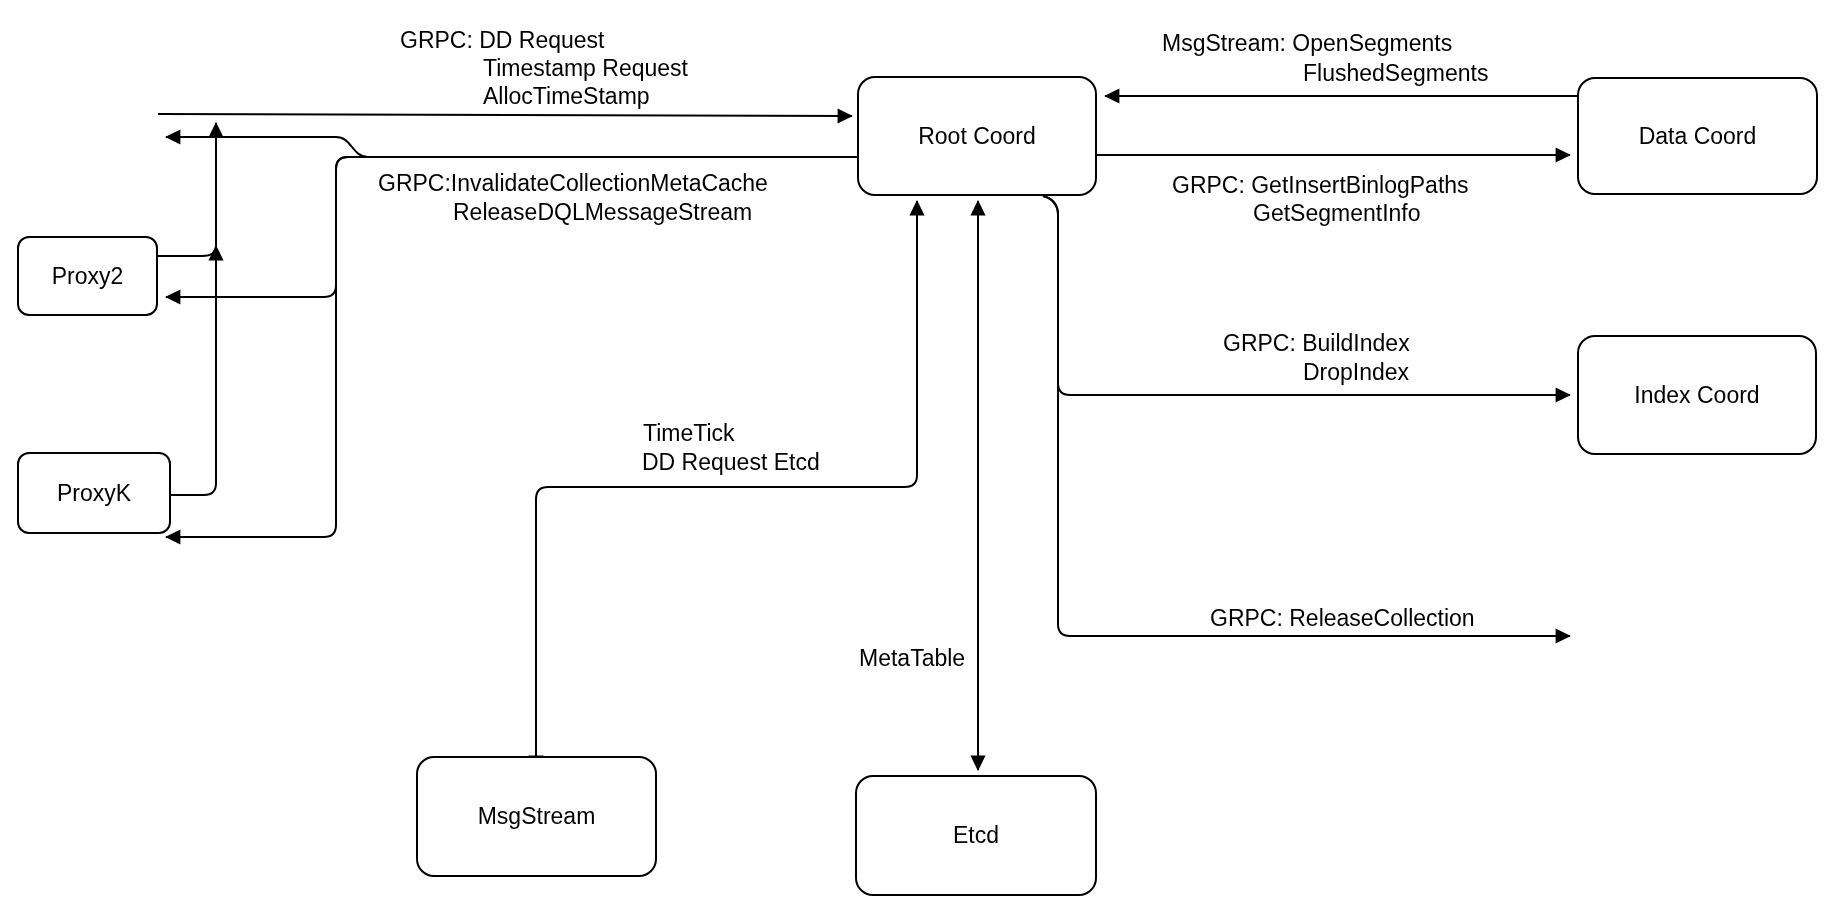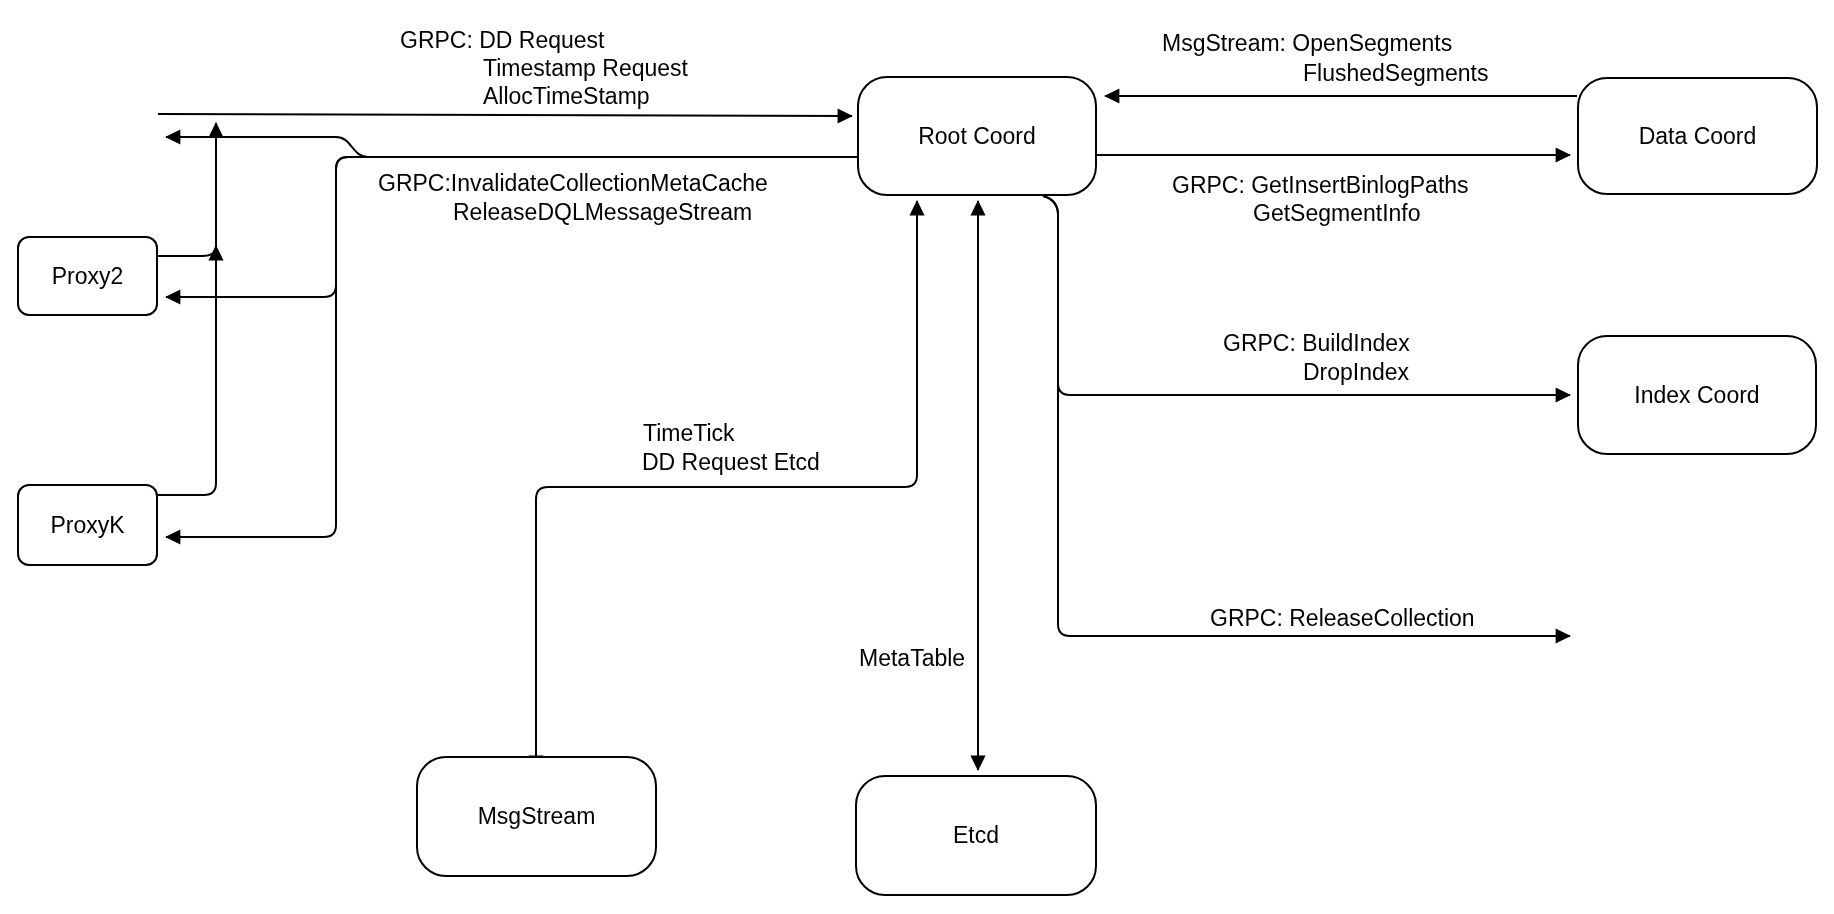--- a/index.html
+++ b/index.html
@@ -24,21 +24,21 @@
   .node {
     position: absolute;
     box-sizing: border-box;
     background: #ffffff;
     border: 2px solid #000000;
     display: flex;
     align-items: center;
     justify-content: center;
   }
   .node.small { border-radius: 12px; }
-  .node.big   { border-radius: 30px; }
+  .node.big   { border-radius: 18px; }
   .node-label {
     font-size: 23px;
     line-height: 1;
     white-space: nowrap;
   }
   .elabel {
     position: absolute;
     font-size: 23px;
     line-height: 1.1;
     white-space: nowrap;
@@ -77,21 +77,21 @@
     <path d="M 978 201 V 770" marker-start="url(#arrow)" marker-end="url(#arrow)"></path>
 
     <path d="M 1043 196 Q 1058 200 1058 215 V 383 Q 1058 395 1070 395 H 1570" marker-end="url(#arrow)"></path>
 
     <path d="M 1043 196 Q 1058 200 1058 215 V 624 Q 1058 636 1070 636 H 1570" marker-end="url(#arrow)"></path>
   </svg>
 
   <div class="node small" style="left:17px; top:236px; width:141px; height:80px;">
     <span class="node-label">Proxy2</span>
   </div>
-  <div class="node small" style="left:17px; top:484px; width:141px; height:82px;">
+  <div class="node small" style="left:17px; top:452px; width:154px; height:82px;">
     <span class="node-label">ProxyK</span>
   </div>
 
   <div class="node big" style="left:857px; top:76px; width:240px; height:120px;">
     <span class="node-label">Root Coord</span>
   </div>
 
   <div class="node big" style="left:1577px; top:77px; width:241px; height:118px;text-align:center;">
     <span class="node-label">Data Coord</span>
   </div>

